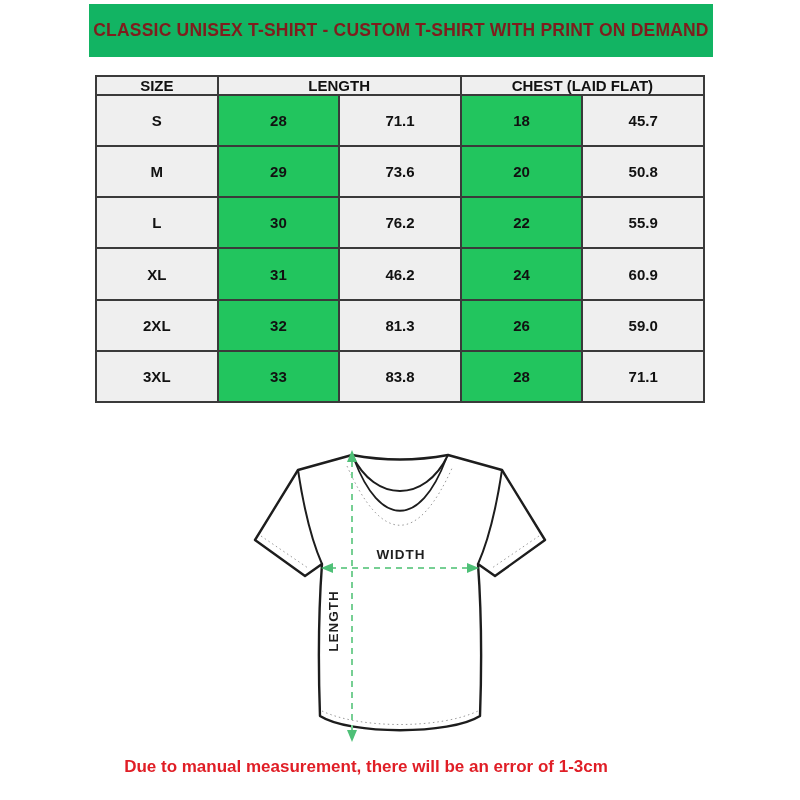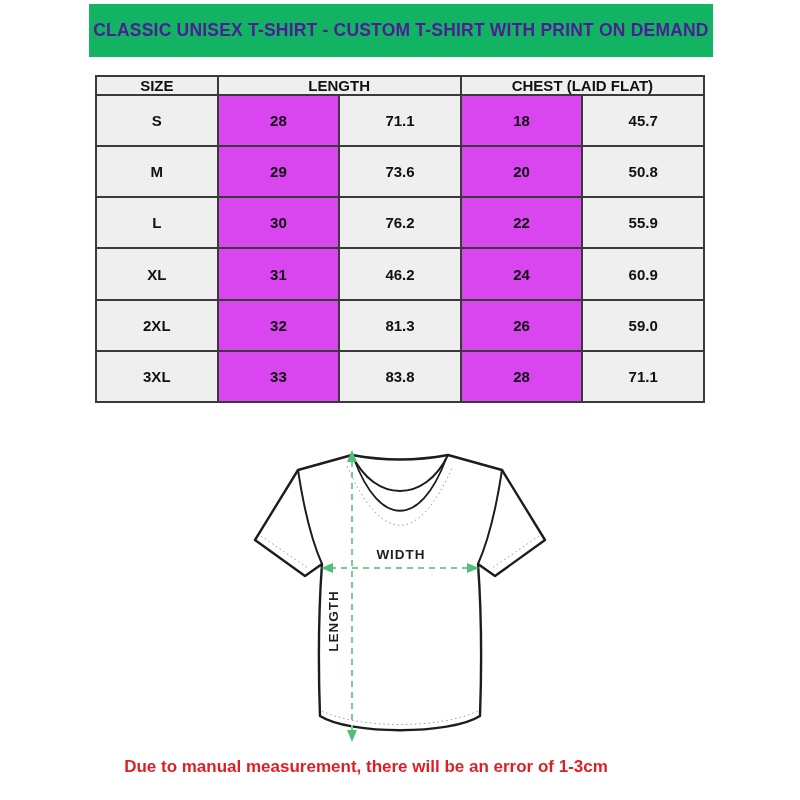--- a/index.html
+++ b/index.html
@@ -10,36 +10,36 @@
     font-family: "Liberation Sans", sans-serif;
     overflow: hidden;
   }
   .banner {
     position: absolute; left: 89px; top: 4px;
     width: 624px; height: 53px;
     background: #12b463;
     display: flex; align-items: center; justify-content: center;
   }
   .banner-title {
-    color: #4c1d95; font-size: 17.5px; font-weight: bold;
+    color: #7f1d1d; font-size: 17.5px; font-weight: bold;
     letter-spacing: 0.2px; white-space: nowrap;
   }
   .table-wrap {
     position: absolute; left: 95px; top: 75px;
     width: 610px; height: 328px;
   }
   table.size-table {
     width: 100%; height: 100%;
     border-collapse: collapse; table-layout: fixed;
   }
   table.size-table th, table.size-table td {
     border: 2px solid #3a3a3a;
     text-align: center; vertical-align: middle;
     font-size: 15px; font-weight: bold; color: #111111;
-    background: #d946ef;
+    background: #22c55e;
   }
   table.size-table .shaded { background: #efefef; }
   .diagram {
     position: absolute; left: 250px; top: 445px;
     width: 300px; height: 300px;
   }
   .svg-label {
     font-family: "Liberation Sans", sans-serif;
     font-size: 13.5px; font-weight: bold; fill: #1f1f1f;
     letter-spacing: 1px;

